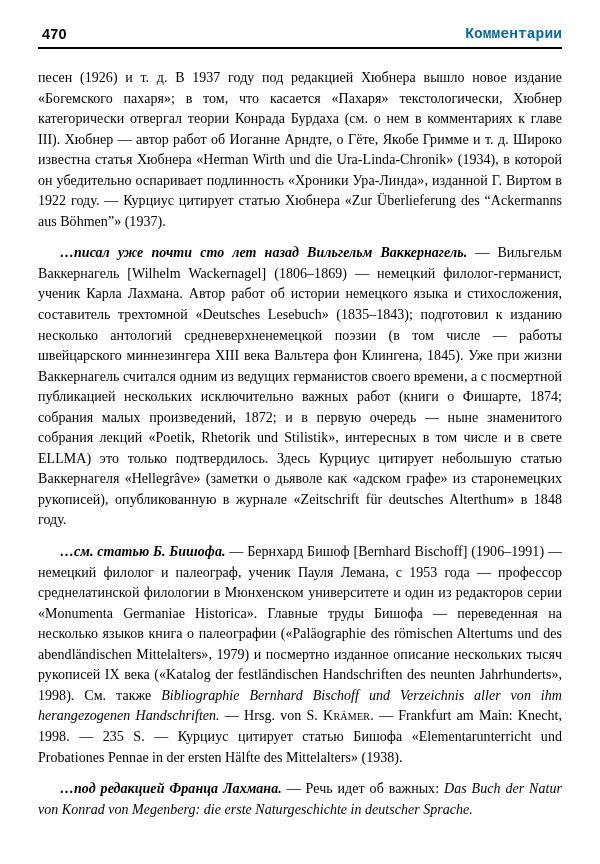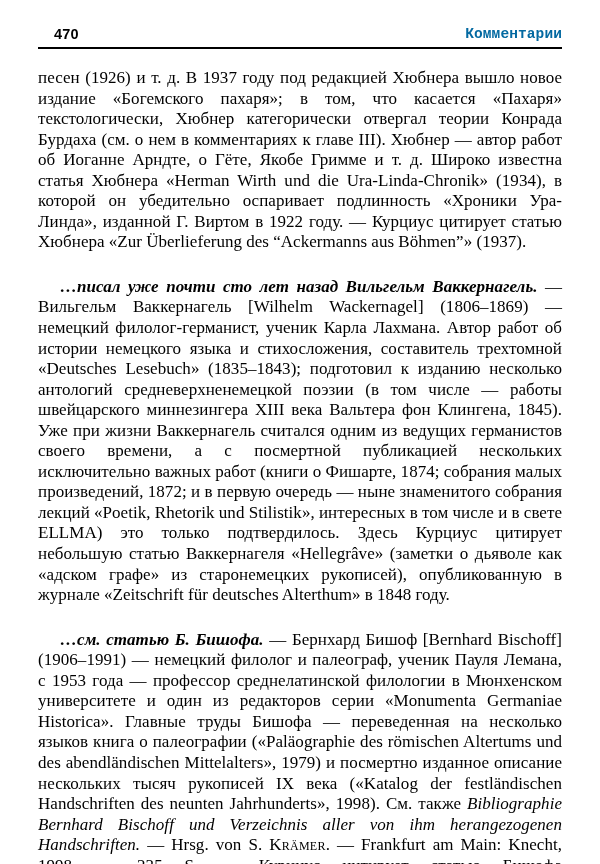--- a/index.html
+++ b/index.html
@@ -31,21 +31,21 @@
     height: 26px;
   }
   .running-head .rh-inner {
     position: relative;
     display: block;
     height: 21px;
     border-bottom: 2.2px solid #000;
   }
   .folio {
     position: absolute;
-    left: 16px;
+    left: 4px;
     top: 0;
     font-family: "Liberation Sans", "DejaVu Sans", sans-serif;
     font-size: 14.5px;
     font-weight: 600;
     letter-spacing: 0.2px;
     line-height: 17px;
     color: #000;
   }
   .rh-title {
     position: absolute;
@@ -64,34 +64,34 @@
   
   .textblock {
     position: absolute;
     left: 38px;
     top: 68px;
     width: 524px;
   }
 
   p.para {
     margin: 0;
-    font-size: 17px;
+    font-size: 14px;
     line-height: 20.55px;
     text-align: justify;
     text-justify: inter-word;
     text-indent: 22px;
     hyphens: manual;
     word-spacing: -0.1px;
     letter-spacing: 0.04px;
   }
   p.para.first {
     text-indent: 0;
   }
   p.para + p.para {
-    margin-top: 24px;
+    margin-top: 11px;
   }
   .it { font-style: italic; }
   .itb { font-style: italic; font-weight: 600; }
   .sc {
     font-variant: small-caps;
     letter-spacing: 0.25px;
   }
 </style>
 </head>
 <body>

